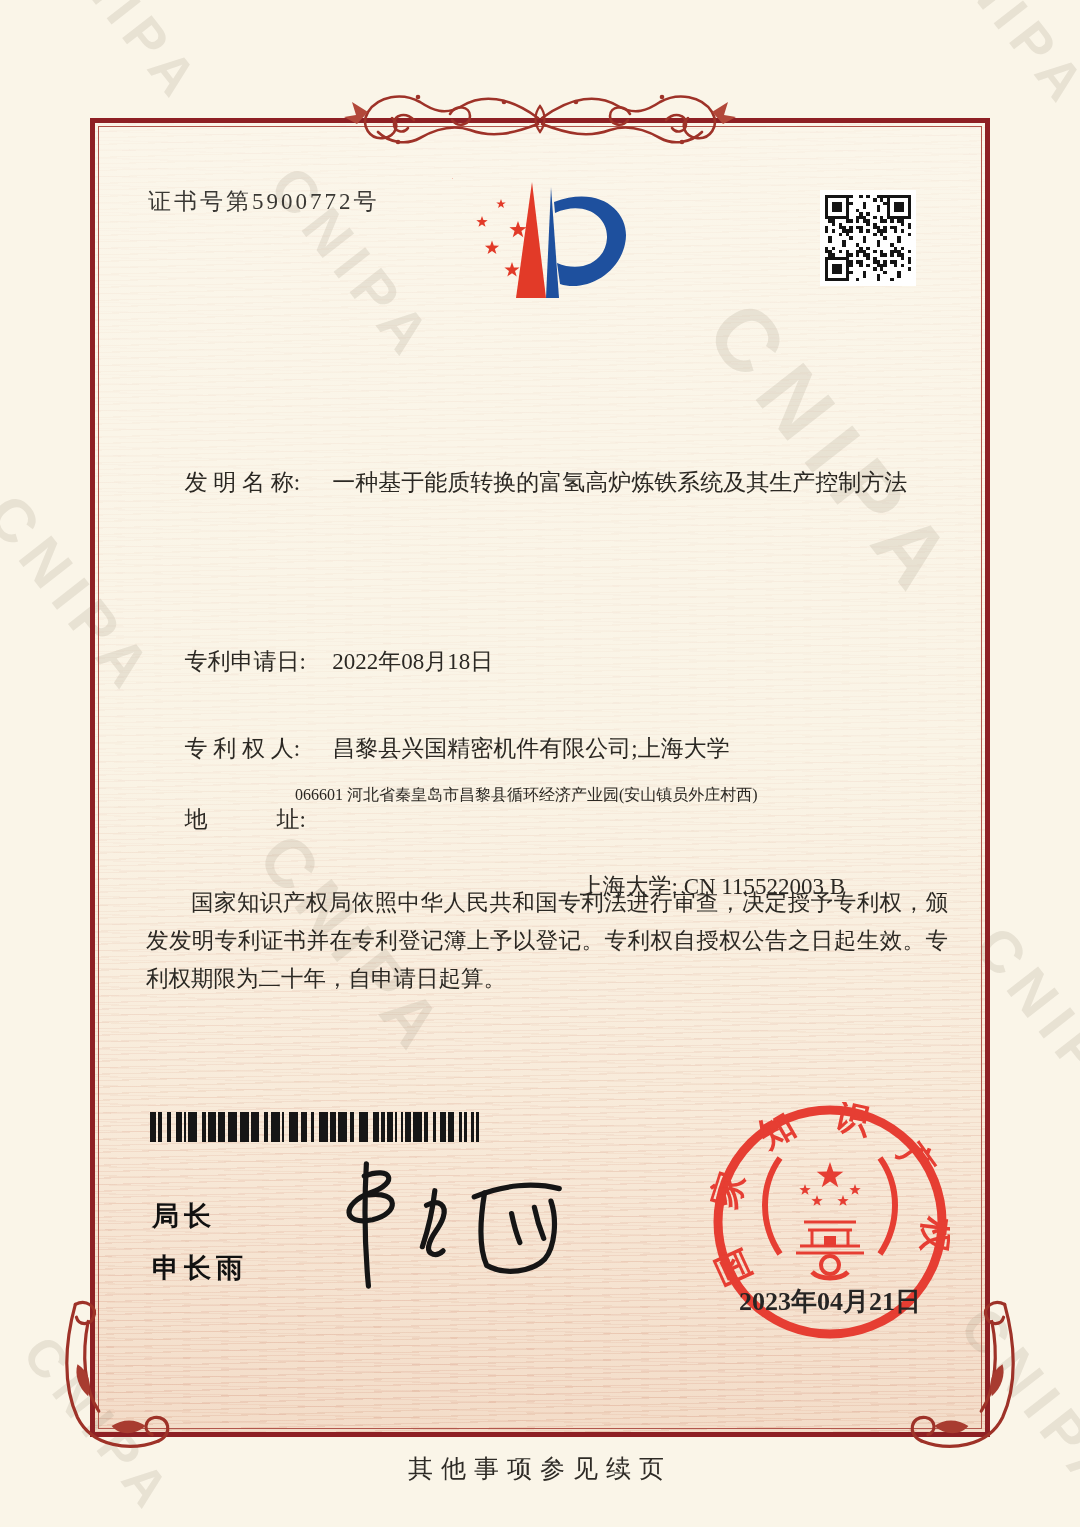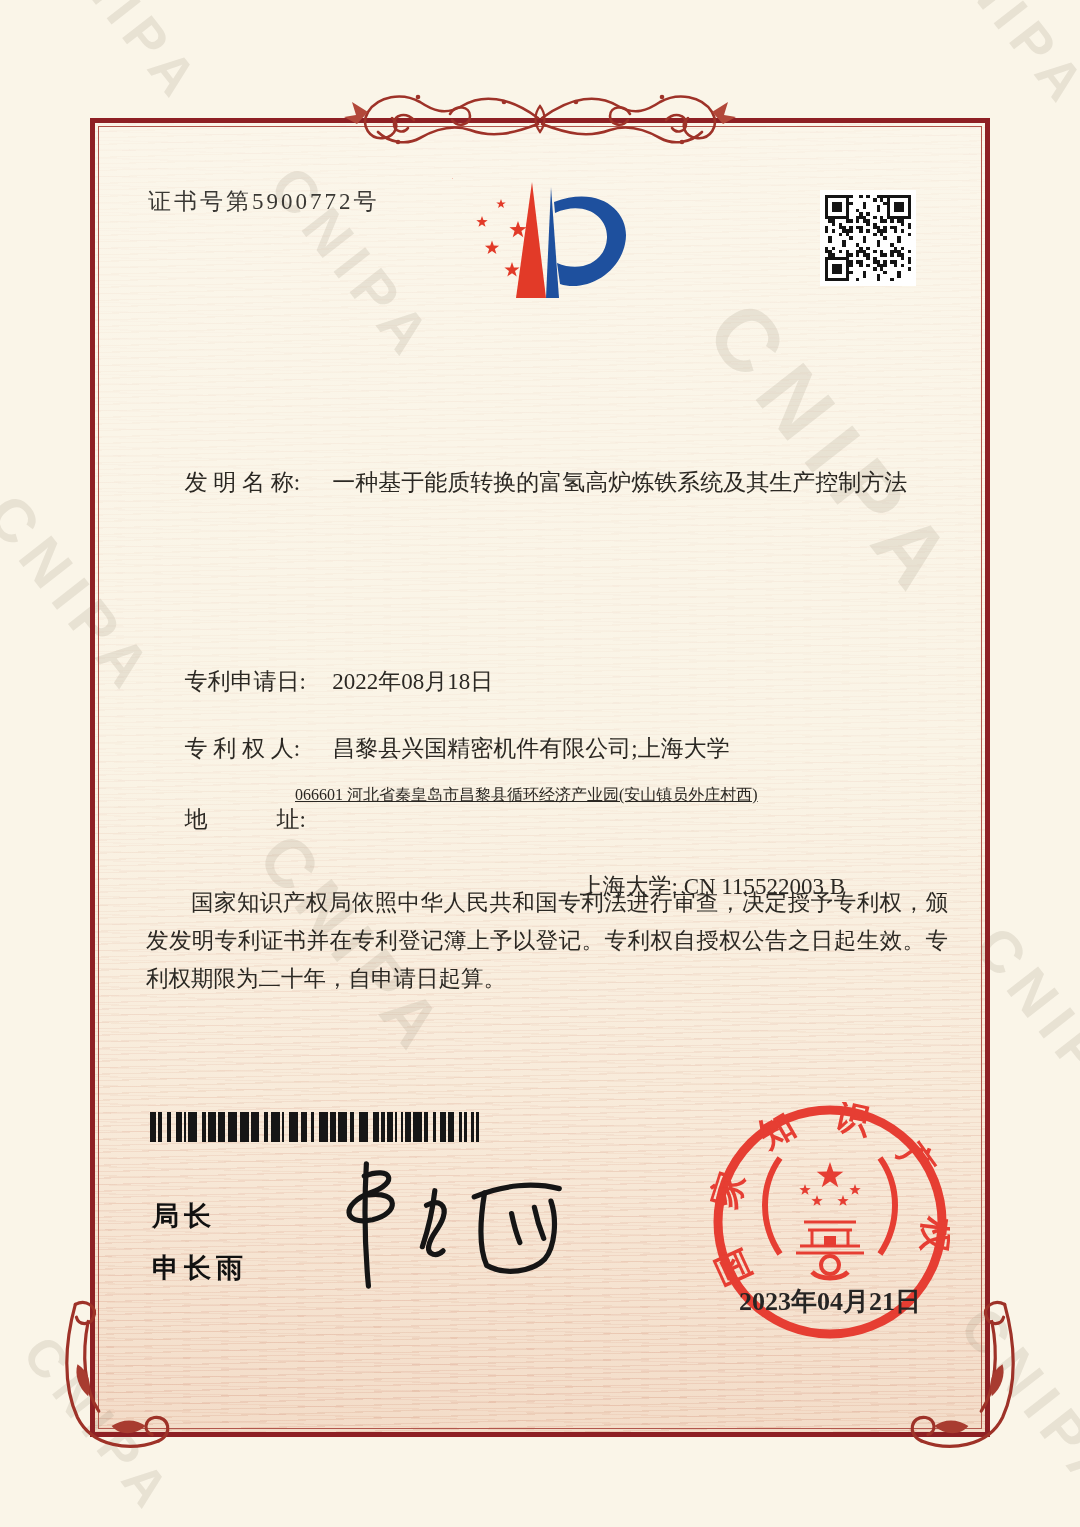--- a/index.html
+++ b/index.html
@@ -27,21 +27,21 @@
   .certno{position:absolute;left:148px;top:186px;font-size:23px;letter-spacing:3px;color:#3a3834;}
   .logo{position:absolute;left:452px;top:178px;width:180px;height:134px;}
   .qr-wrap{position:absolute;left:820px;top:190px;width:96px;height:96px;background:#fff;padding:5px;box-sizing:border-box;}
   .qr{position:relative;width:100%;height:100%;}
   .qr i{position:absolute;width:4%;height:4%;background:#141414;}
   .title{position:absolute;left:0;right:0;top:320px;text-align:center;font-size:51px;font-weight:700;
          letter-spacing:21px;color:#23211d;}
   .row{position:absolute;left:150px;font-size:23px;white-space:pre;}
   .row .lbl{display:inline-block;min-width:142px;}
   .row .val{white-space:normal;}
-  .addr-val{position:absolute;left:295px;width:578px;white-space:normal;line-height:33px;text-decoration:underline;}
+  .addr-val{position:absolute;left:295px;width:578px;white-space:normal;line-height:33px;}
   .paras{position:absolute;left:146px;top:884px;width:802px;font-size:22.5px;line-height:38px;
          text-align:justify;}
   .paras p{margin:0 0 17px 0;text-indent:2em;}
   .barcode{position:absolute;left:150px;top:1112px;width:333px;height:30px;}
   .barcode i{position:absolute;top:0;bottom:0;background:#161616;}
   .director{position:absolute;left:152px;font-family:"Liberation Sans","DejaVu Sans",sans-serif;
             font-weight:bold;font-size:27px;letter-spacing:5px;color:#111;}
   .sig{position:absolute;left:300px;top:1158px;width:280px;height:138px;}
   .seal{position:absolute;left:710px;top:1102px;width:240px;height:240px;mix-blend-mode:multiply;opacity:.95;}
   .pageinfo{position:absolute;left:0;right:0;top:1392px;text-align:center;font-size:21px;letter-spacing:2px;}
@@ -371,21 +371,21 @@
           <i style="left:36%;top:96%"></i>
           <i style="left:60%;top:96%"></i>
           <i style="left:76%;top:96%"></i>
         </div>
       </div>
 
 
     <div class="row" style="top:441px">
       <span class="lbl">发 明 名 称:</span> <span class="val">一种基于能质转换的富氢高炉炼铁系统及其生产控制方法</span>
     </div>
-    <div class="row" style="top:640px">
+    <div class="row" style="top:620px">
       <span class="lbl">专利申请日:</span> <span class="val">2022年08月18日</span>
     </div>
     <div class="row" style="top:778px">
       <span class="lbl">地　　　址:</span>
     </div>
     <div class="row" style="top:707px">
       <span class="lbl">专 利 权 人:</span> <span class="val">昌黎县兴国精密机件有限公司;上海大学</span>
     </div>
     <div class="addr-val" style="top:778px">066601 河北省秦皇岛市昌黎县循环经济产业园(安山镇员外庄村西)</div>
 
@@ -477,14 +477,15 @@
           <path d="M102,128 L102,144 M138,128 L138,144"></path>
           <path d="M70,56 C50,84 50,122 70,152" stroke-width="6"></path>
           <path d="M170,56 C190,84 190,122 170,152" stroke-width="6"></path>
           <circle cx="120" cy="163" r="9" stroke-width="4"></circle>
           <path d="M102,170 C110,178 130,178 138,170" stroke-width="5"></path>
         </g>
       </g>
       <text x="120" y="208" text-anchor="middle" font-size="26" font-weight="bold" fill="#1a1a1a" font-family="Liberation Serif, serif">2023年04月21日</text>
     </svg>
 
+    <div class="footnote">其他事项参见续页</div>
   </div>
 </div>
 
 </body></html>

